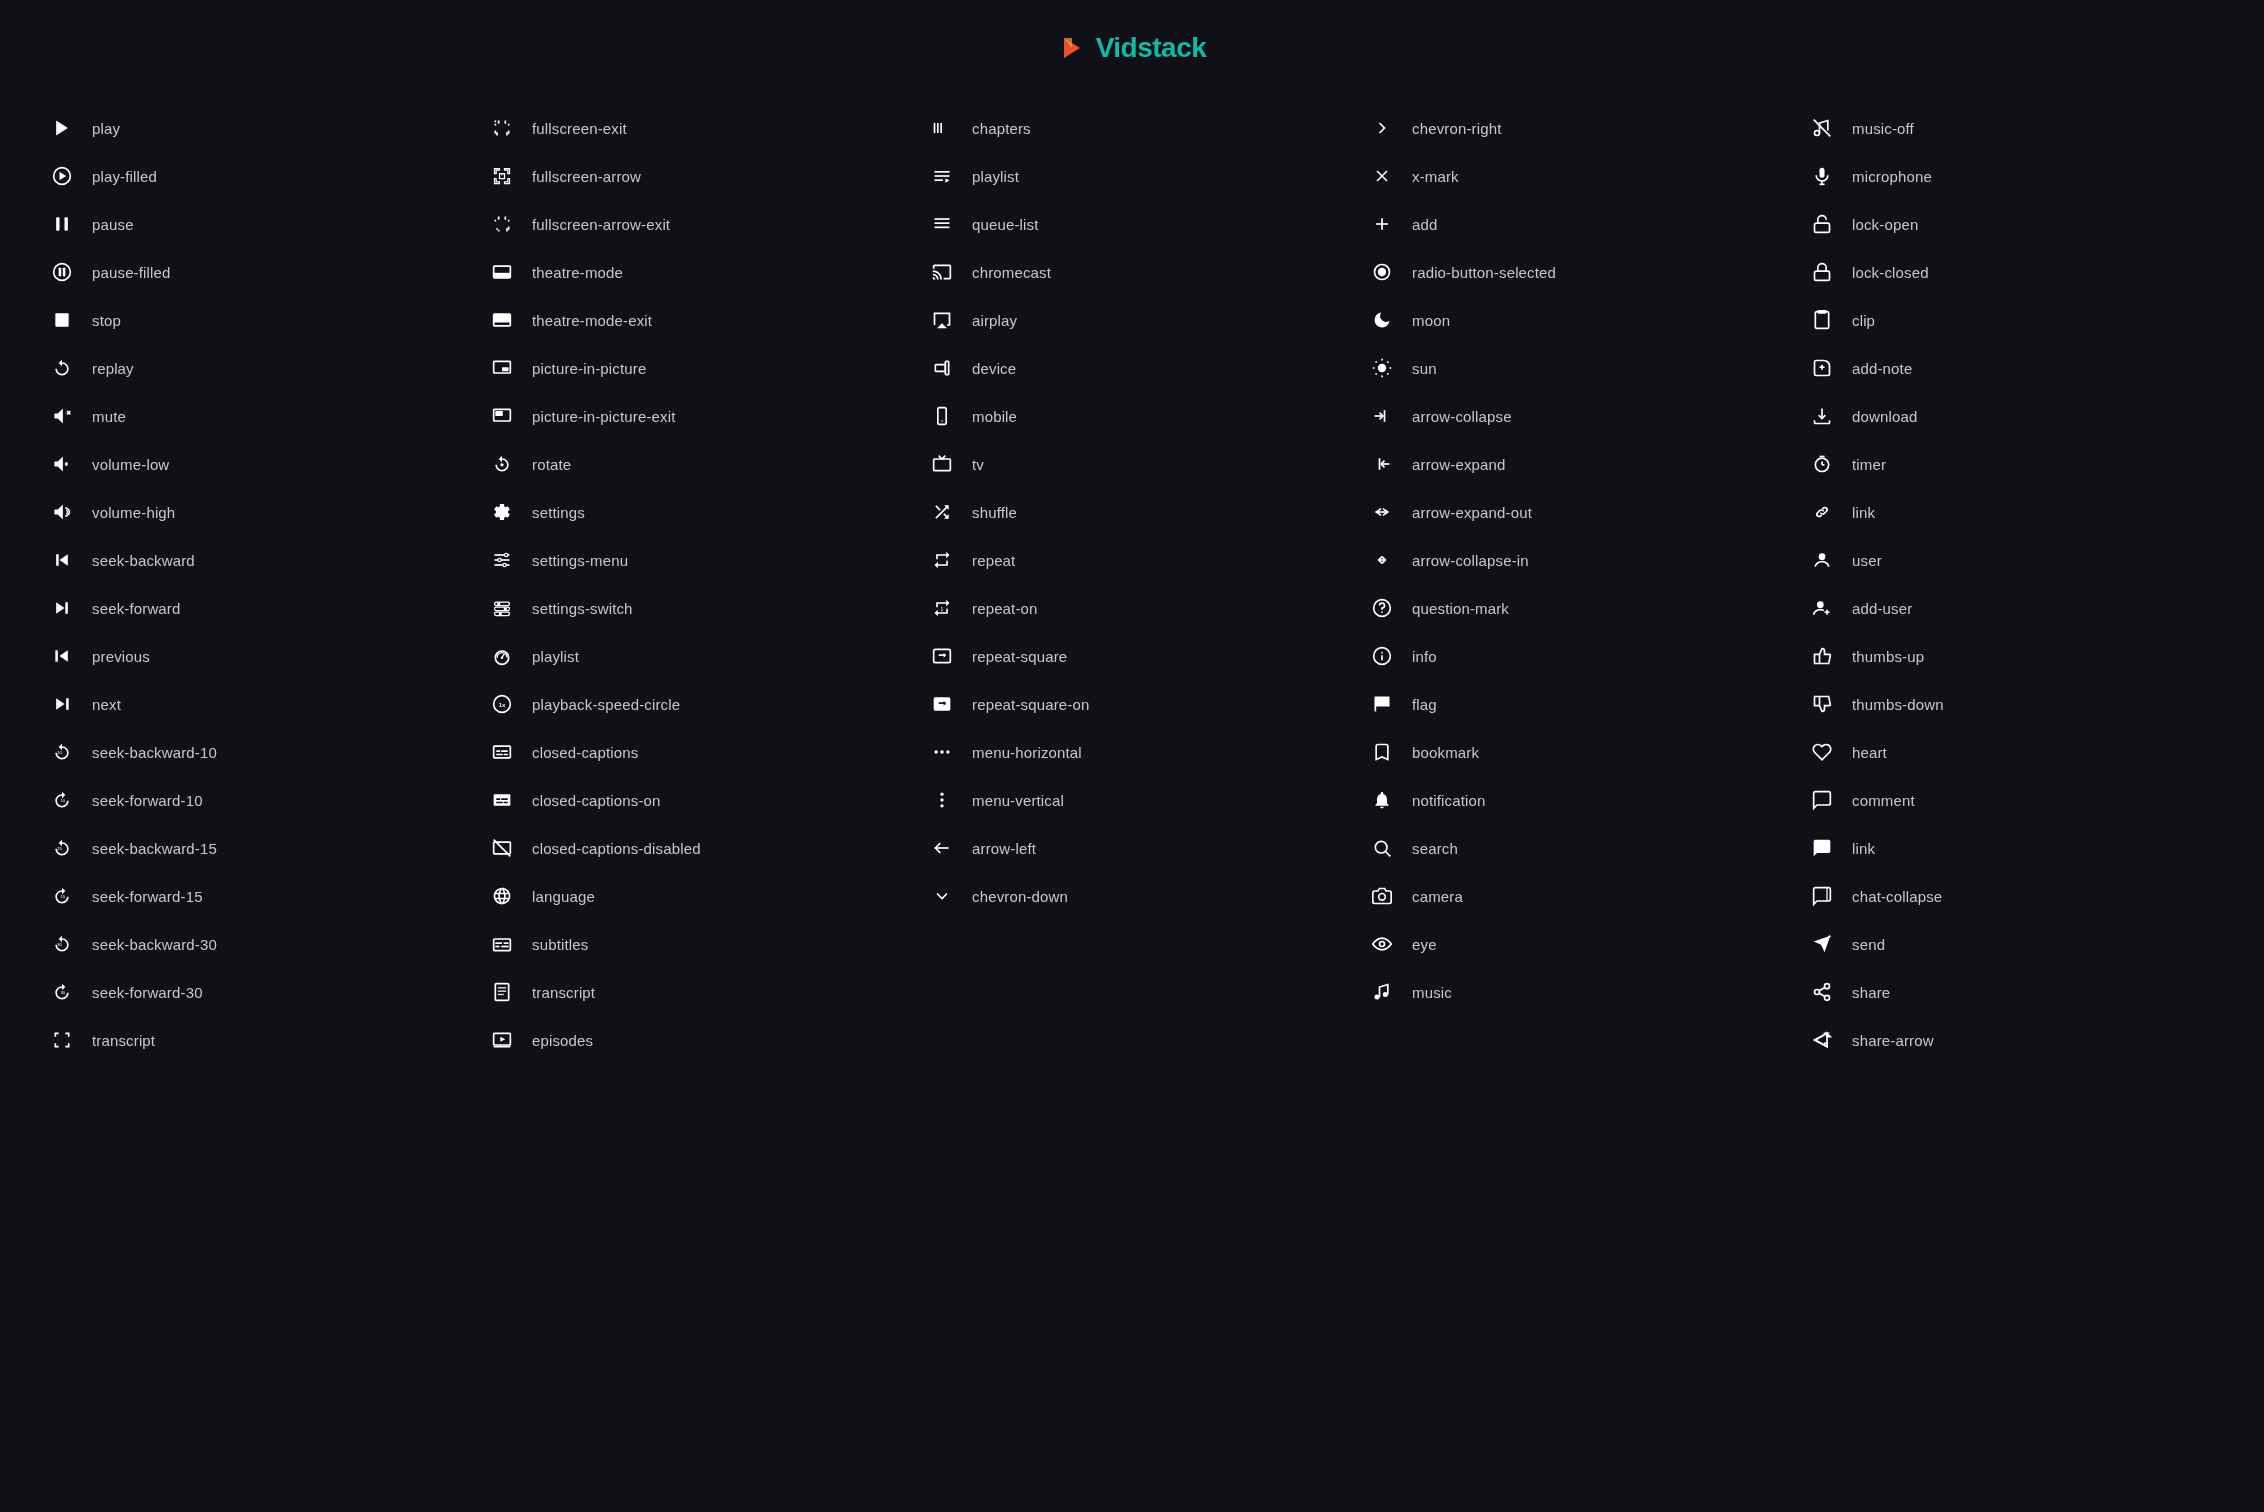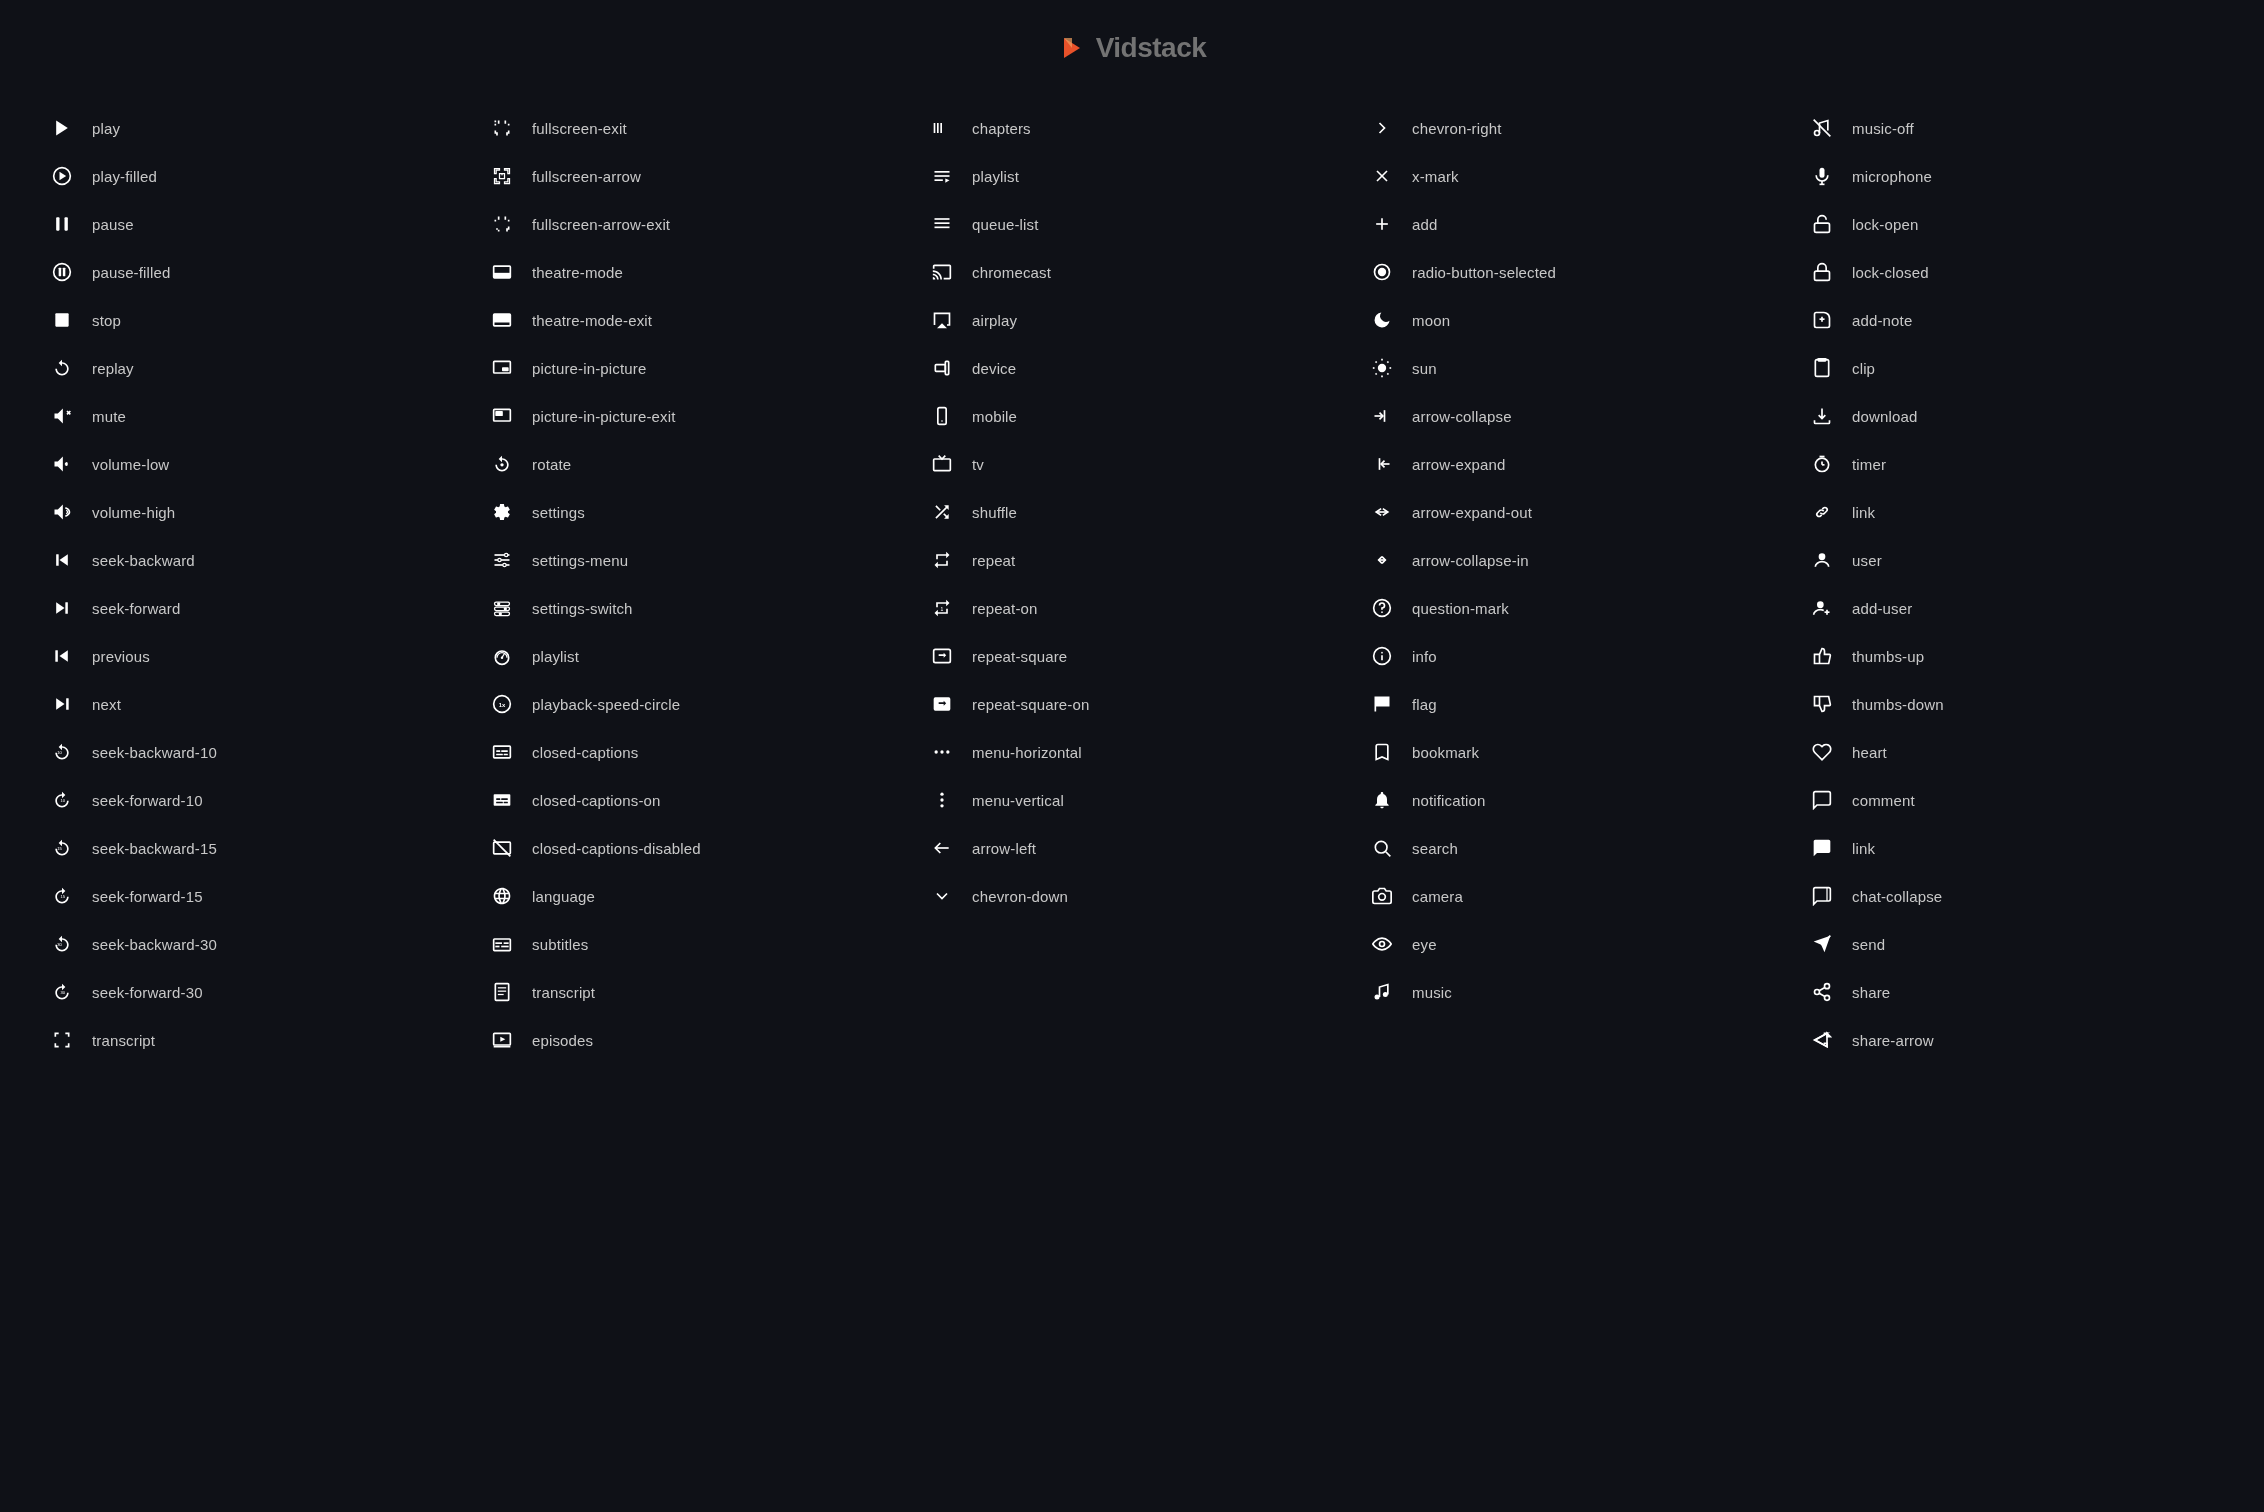--- a/index.html
+++ b/index.html
@@ -17,21 +17,21 @@
       padding: 32px 0 40px;
       gap: 10px;
     }
     .logo-icon {
       width: 28px;
       height: 28px;
     }
     .logo-text {
       font-size: 28px;
       font-weight: 700;
-      color: #737373;
+      color: #14b8a6;
       letter-spacing: -0.5px;
     }
     .icons-grid {
       display: grid;
       grid-template-columns: repeat(5, 1fr);
       gap: 0;
       padding: 0 32px 40px;
       max-width: 2264px;
       margin: 0 auto;
     }
@@ -839,35 +839,35 @@
           <svg viewBox="0 0 24 24">
             <rect x="3" y="11" width="18" height="11" rx="2" fill="none" stroke="white" stroke-width="2"></rect>
             <path d="M7,11 L7,7 C7,4.24 9.24,2 12,2 C14.76,2 17,4.24 17,7 L17,11" fill="none" stroke="white" stroke-width="2"></path>
           </svg>
         </div>
         <span class="icon-label">lock-closed</span>
       </div>
       <div class="icon-row">
         <div class="icon-shape">
           <svg viewBox="0 0 24 24">
+            <rect x="4" y="2" width="16" height="20" rx="2" fill="none" stroke="white" stroke-width="2"></rect>
+            <rect x="7" y="0" width="10" height="4" rx="1" fill="white" stroke="white" stroke-width="1"></rect>
+          </svg>
+        </div>
+        <span class="icon-label">clip</span>
+      </div>
+      <div class="icon-row">
+        <div class="icon-shape">
+          <svg viewBox="0 0 24 24">
             <path d="M14,3 L14,3 C14,3 21,3 21,10 L21,19 C21,20.1 20.1,21 19,21 L5,21 C3.9,21 3,20.1 3,19 L3,5 C3,3.9 3.9,3 5,3 Z" fill="none" stroke="white" stroke-width="2"></path>
             <line x1="9" y1="11" x2="15" y2="11" stroke="white" stroke-width="2"></line>
             <line x1="12" y1="8" x2="12" y2="14" stroke="white" stroke-width="2"></line>
           </svg>
         </div>
         <span class="icon-label">add-note</span>
-      </div>
-      <div class="icon-row">
-        <div class="icon-shape">
-          <svg viewBox="0 0 24 24">
-            <rect x="4" y="2" width="16" height="20" rx="2" fill="none" stroke="white" stroke-width="2"></rect>
-            <rect x="7" y="0" width="10" height="4" rx="1" fill="white" stroke="white" stroke-width="1"></rect>
-          </svg>
-        </div>
-        <span class="icon-label">clip</span>
       </div>
       <div class="icon-row">
         <div class="icon-shape">
           <svg viewBox="0 0 24 24">
             <path d="M12,3 L12,15 M8,11 L12,15 L16,11" fill="none" stroke="white" stroke-width="2"></path>
             <path d="M3,17 L3,20 C3,20.55 3.45,21 4,21 L20,21 C20.55,21 21,20.55 21,20 L21,17" fill="none" stroke="white" stroke-width="2"></path>
           </svg>
         </div>
         <span class="icon-label">download</span>
       </div>

